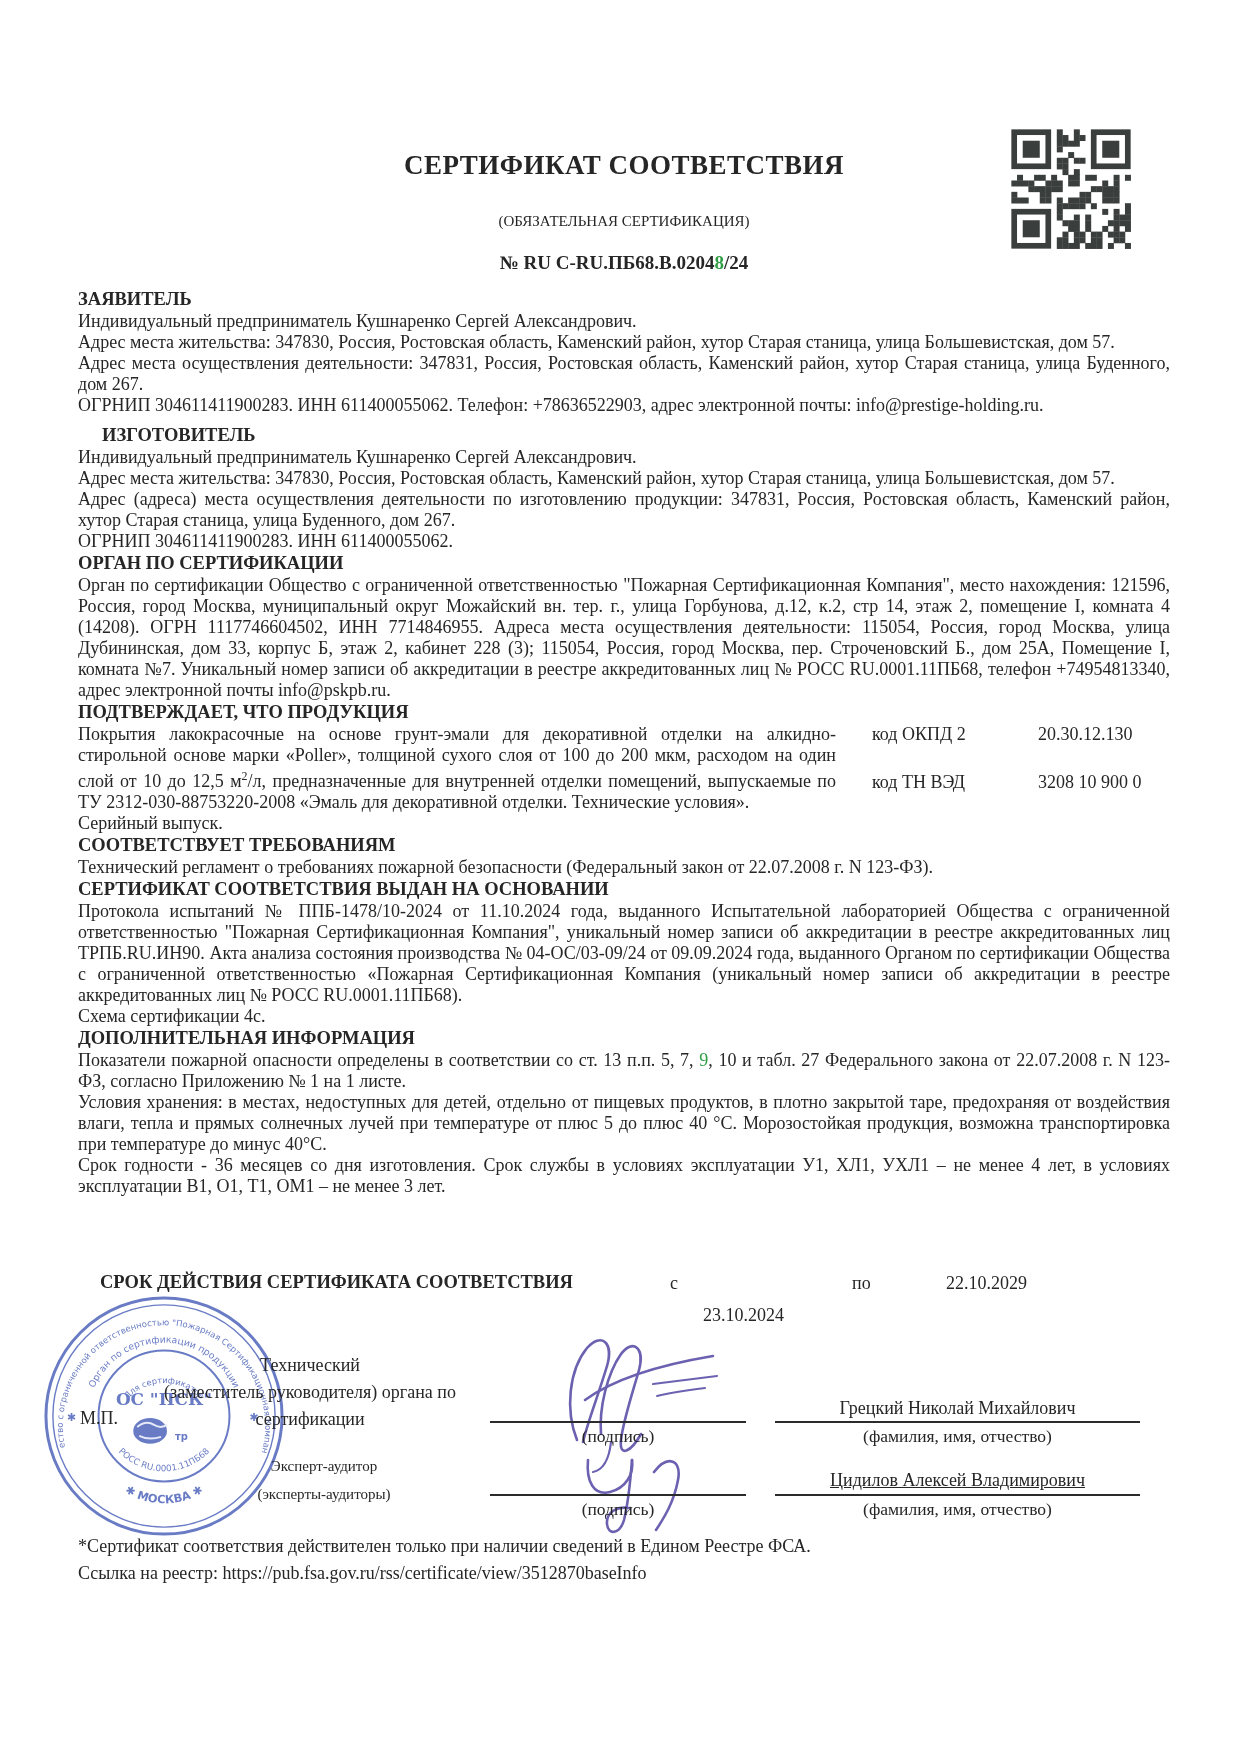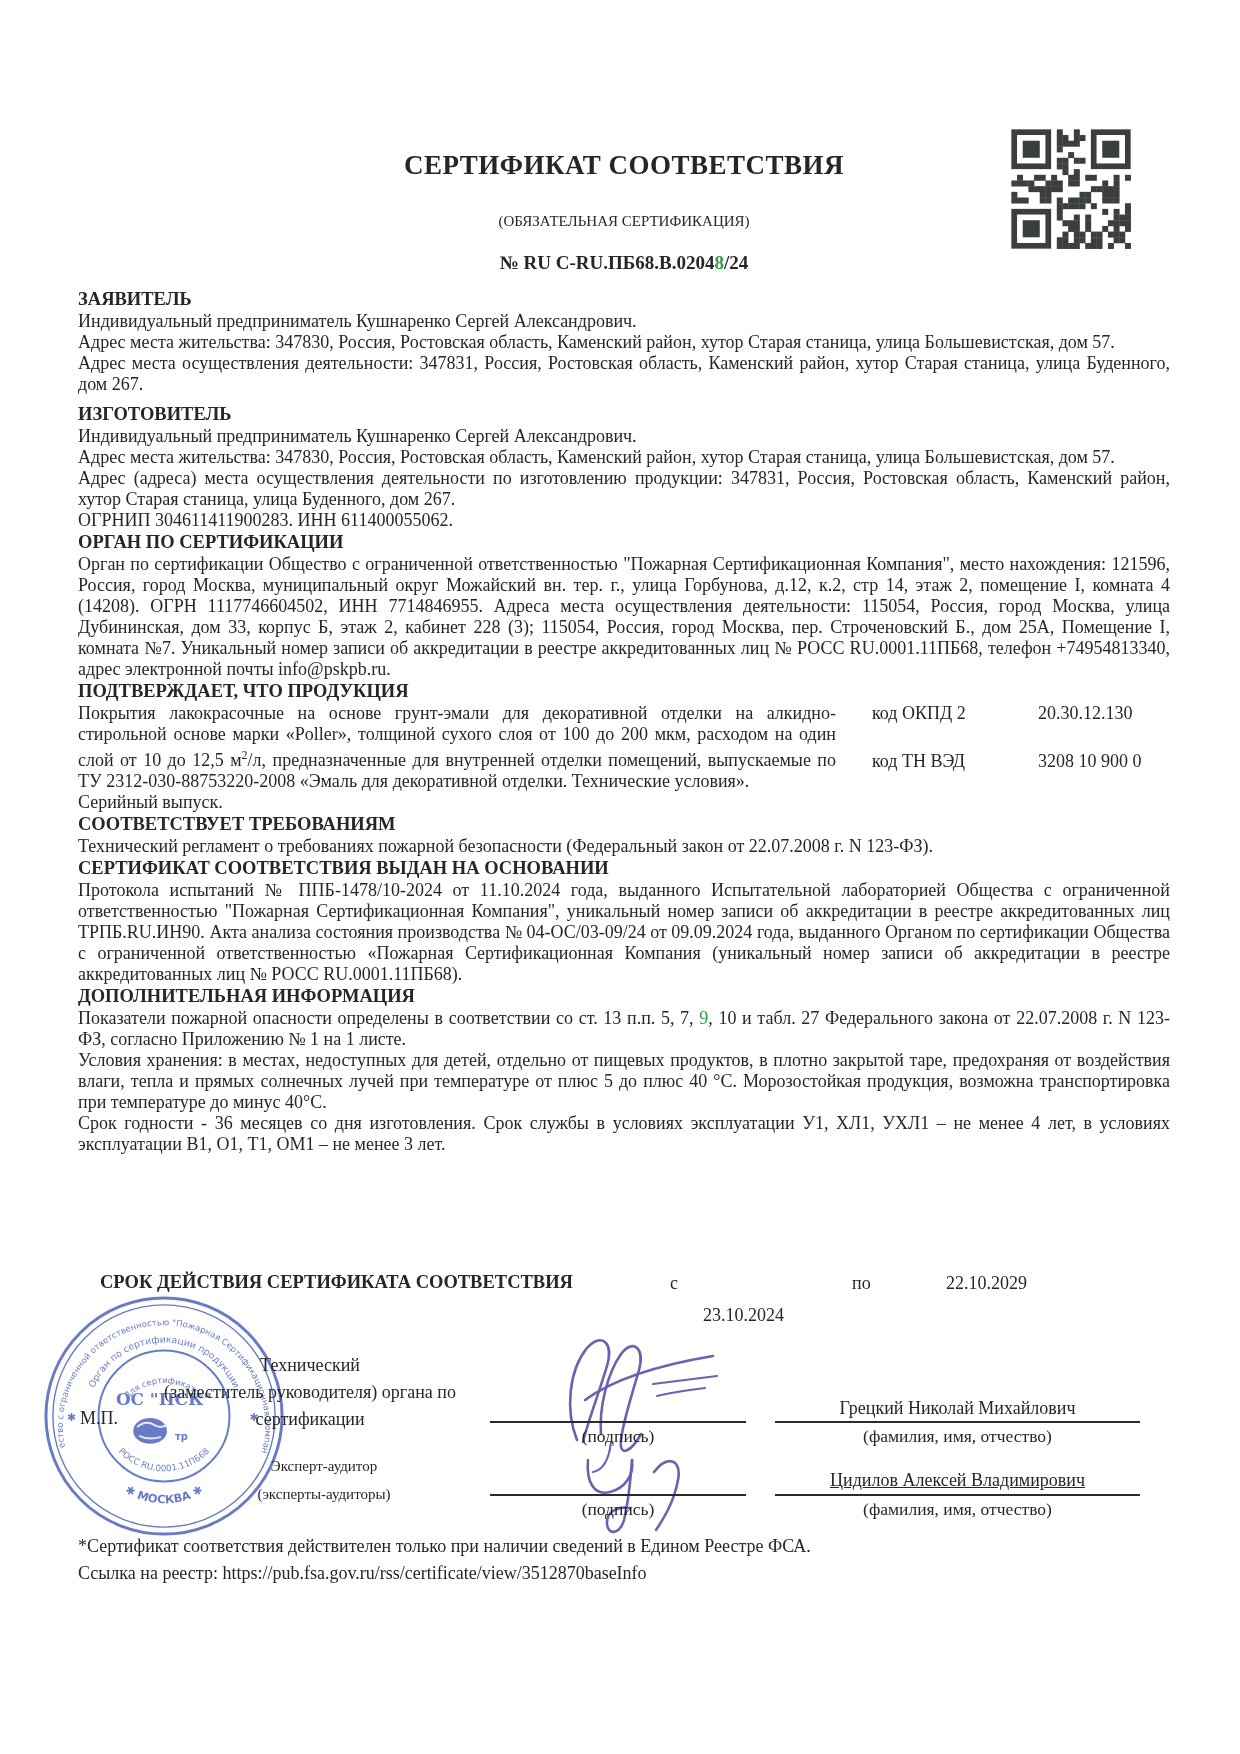--- a/index.html
+++ b/index.html
@@ -6,21 +6,21 @@
   .page{
     position:relative;width:1240px;height:1754px;margin:0 auto;
     background:#ffffff;color:#262626;overflow:hidden;
     font-family:"Liberation Serif","DejaVu Serif",serif;
   }
   .content{padding:0 70px 0 78px;}
   .title{margin-top:150px;text-align:center;font-size:27px;font-weight:700;letter-spacing:.5px;}
   .subtitle{margin-top:32px;text-align:center;font-size:15px;}
   .cert-number{margin-top:22px;text-align:center;font-size:19px;font-weight:700;}
   .h{font-size:18.5px;font-weight:700;line-height:23px;margin:0;}
-  .h.gap1{margin-top:14px;} .h.gap2{margin-top:8px;}
+  .h.gap1{margin-top:14px;} .h.gap2{margin-top:8px;margin-left:24px;}
   .p{font-size:18px;line-height:21px;text-align:justify;margin:0;}
   .green{color:#2f9e44;}
   sup{font-size:12px;}
   .product-row{position:relative;}
   .product-text{width:758px;font-size:18px;line-height:21px;text-align:justify;}
   .code-label{position:absolute;left:794px;top:0;font-size:18px;}
   .code-value{position:absolute;left:960px;top:0;font-size:18px;}
   .qr{position:absolute;left:1000px;top:118px;width:142px;height:142px;}
   .stamp{position:absolute;left:40px;top:1292px;width:248px;height:248px;}
   .abs{position:absolute;}
@@ -190,20 +190,21 @@
 
   <div class="content">
     <div class="title">СЕРТИФИКАТ СООТВЕТСТВИЯ</div>
     <div class="subtitle">(ОБЯЗАТЕЛЬНАЯ СЕРТИФИКАЦИЯ)</div>
     <div class="cert-number"><span>№ RU C-RU.ПБ68.В.0204</span><span class="green">8</span><span>/24</span></div>
 
     <p class="h gap1">ЗАЯВИТЕЛЬ</p>
     <p class="p">Индивидуальный предприниматель Кушнаренко Сергей Александрович.</p>
     <p class="p">Адрес места жительства: 347830, Россия, Ростовская область, Каменский район, хутор Старая станица, улица Большевистская, дом 57.</p>
     <p class="p">Адрес места осуществления деятельности: 347831, Россия, Ростовская область, Каменский район, хутор Старая станица, улица Буденного, дом 267.</p>
+    <p class="p">ОГРНИП 304611411900283. ИНН 611400055062. Телефон: +78636522903, адрес электронной почты: info@prestige-holding.ru.</p>
 
     <p class="h gap2">ИЗГОТОВИТЕЛЬ</p>
     <p class="p">Индивидуальный предприниматель Кушнаренко Сергей Александрович.</p>
     <p class="p">Адрес места жительства: 347830, Россия, Ростовская область, Каменский район, хутор Старая станица, улица Большевистская, дом 57.</p>
     <p class="p">Адрес (адреса) места осуществления деятельности по изготовлению продукции: 347831, Россия, Ростовская область, Каменский район, хутор Старая станица, улица Буденного, дом 267.</p>
     <p class="p">ОГРНИП 304611411900283. ИНН 611400055062.</p>
 
     <p class="h">ОРГАН ПО СЕРТИФИКАЦИИ</p>
     <p class="p">Орган по сертификации Общество с ограниченной ответственностью "Пожарная Сертификационная Компания", место нахождения: 121596, Россия, город Москва, муниципальный округ Можайский вн. тер. г., улица Горбунова, д.12, к.2, стр 14, этаж 2, помещение I, комната 4 (14208). ОГРН 1117746604502, ИНН 7714846955. Адреса места осуществления деятельности: 115054, Россия, город Москва, улица Дубининская, дом 33, корпус Б, этаж 2, кабинет 228 (3); 115054, Россия, город Москва, пер. Строченовский Б., дом 25А, Помещение I, комната №7. Уникальный номер записи об аккредитации в реестре аккредитованных лиц № РОСС RU.0001.11ПБ68, телефон +74954813340, адрес электронной почты info@pskpb.ru.</p>
 
@@ -215,20 +216,21 @@
       <span class="code-label" style="top:48px">код ТН ВЭД</span>
       <span class="code-value" style="top:48px">3208 10 900 0</span>
     </div>
     <p class="p">Серийный выпуск.</p>
 
     <p class="h">СООТВЕТСТВУЕТ ТРЕБОВАНИЯМ</p>
     <p class="p">Технический регламент о требованиях пожарной безопасности (Федеральный закон от 22.07.2008 г. N 123-ФЗ).</p>
 
     <p class="h">СЕРТИФИКАТ СООТВЕТСТВИЯ ВЫДАН НА ОСНОВАНИИ</p>
     <p class="p">Протокола испытаний № ППБ-1478/10-2024 от 11.10.2024 года, выданного Испытательной лабораторией Общества с ограниченной ответственностью "Пожарная Сертификационная Компания", уникальный номер записи об аккредитации в реестре аккредитованных лиц ТРПБ.RU.ИН90. Акта анализа состояния производства № 04-ОС/03-09/24 от 09.09.2024 года, выданного Органом по сертификации Общества с ограниченной ответственностью «Пожарная Сертификационная Компания (уникальный номер записи об аккредитации в реестре аккредитованных лиц № РОСС RU.0001.11ПБ68).</p>
+    <p class="p">Схема сертификации 4с.</p>
 
     <p class="h">ДОПОЛНИТЕЛЬНАЯ ИНФОРМАЦИЯ</p>
     <p class="p"><span>Показатели пожарной опасности определены в соответствии со ст. 13 п.п. 5, 7, </span><span class="green">9</span><span>, 10 и табл. 27 Федерального закона от 22.07.2008 г. N 123-ФЗ, согласно Приложению № 1 на 1 листе.</span></p>
     <p class="p">Условия хранения: в местах, недоступных для детей, отдельно от пищевых продуктов, в плотно закрытой таре, предохраняя от воздействия влаги, тепла и прямых солнечных лучей при температуре от плюс 5 до плюс 40 °С. Морозостойкая продукция, возможна транспортировка при температуре до минус 40°С.</p>
     <p class="p">Срок годности -  36 месяцев со дня изготовления. Срок службы в условиях эксплуатации У1, ХЛ1, УХЛ1 – не менее 4 лет, в условиях эксплуатации В1, О1, Т1, ОМ1 – не менее 3 лет.</p>
   </div>
 
   <div class="abs validity-h">СРОК ДЕЙСТВИЯ СЕРТИФИКАТА СООТВЕТСТВИЯ</div>
   <div class="abs vdate" style="left:670px;top:1273px;">с</div>
   <div class="abs vdate" style="left:703px;top:1305px;">23.10.2024</div>

